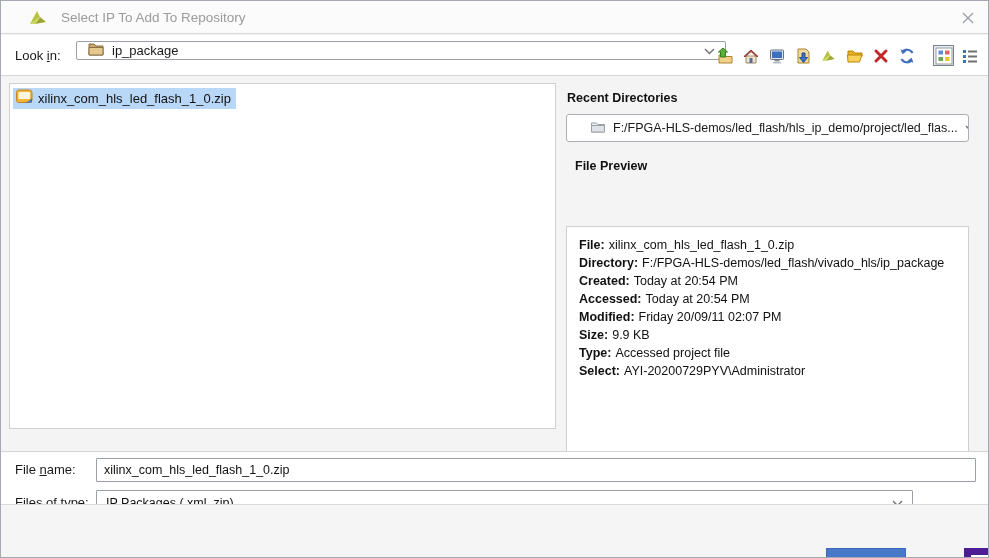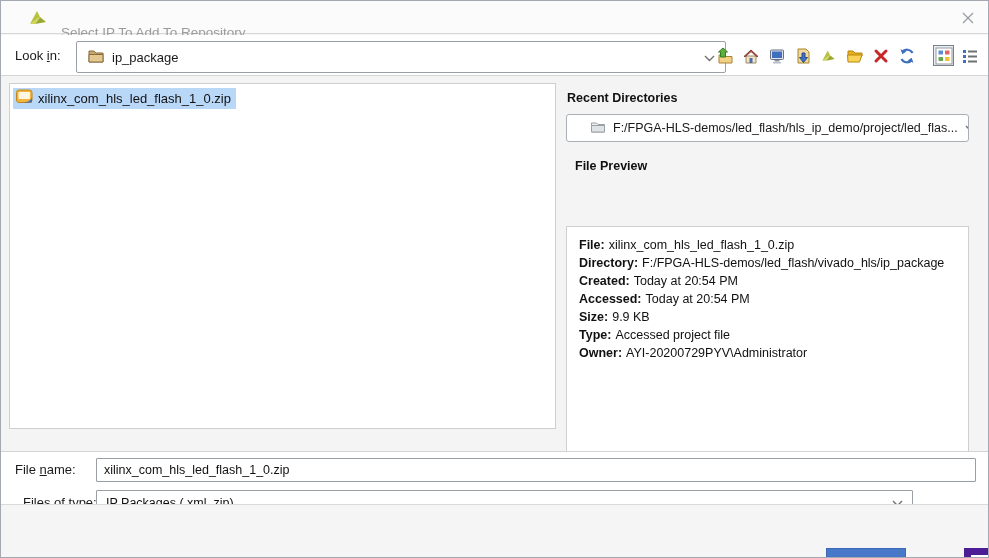--- a/index.html
+++ b/index.html
@@ -3,29 +3,29 @@
 <meta charset="utf-8">
 <style>
   html,body{margin:0;padding:0;}
   body{width:989px;height:558px;font-family:"Liberation Sans",sans-serif;background:#fff;}
   *{box-sizing:border-box;}
   .dialog{position:relative;width:989px;height:558px;border:1px solid #a4a9b1;background:#f4f4f4;overflow:hidden;}
 
   
   .titlebar{position:absolute;left:0;top:0;right:0;height:33px;background:#fbfbfb;border-bottom:1px solid #d8d8d8;}
   .titlebar .logo{position:absolute;left:26px;top:7px;}
-  .titlebar .title{position:absolute;left:60px;top:16px;line-height:32px;font-size:13.5px;color:#9b9b9b;white-space:nowrap;text-align:center;}
+  .titlebar .title{position:absolute;left:60px;top:1px;line-height:32px;font-size:13.5px;color:#9b9b9b;white-space:nowrap;text-align:center;}
   .titlebar .close{position:absolute;right:13px;top:10px;width:14px;height:14px;cursor:default;}
 
   
   .lookrow{position:absolute;left:0;top:34px;right:0;height:41px;background:#fff;border-bottom:1px solid #d4d4d4;}
   .field-label{font-size:13px;color:#1a1a1a;white-space:nowrap;}
   .mn{text-decoration:underline;}
   .lookrow .field-label{position:absolute;left:14px;top:0;line-height:41px;text-align:center;}
-  .combo{position:absolute;left:75px;top:6px;width:650px;height:32px;background:#fff;border:1px solid #9aa0a6;border-radius:2px;display:flex;align-items:center;gap:7px;padding:0 10px;font-size:13px;color:#1a1a1a;}
+  .combo{position:absolute;left:75px;top:6px;width:650px;height:19px;background:#fff;border:1px solid #9aa0a6;border-radius:2px;display:flex;align-items:center;gap:7px;padding:0 10px;font-size:13px;color:#1a1a1a;}
   .combo .chev{margin-left:auto;}
   .toolbar{position:absolute;right:8px;top:5px;height:31px;display:flex;align-items:center;gap:5px;}
   .tool{width:21px;height:21px;display:flex;align-items:center;justify-content:center;border:1px solid transparent;}
   .tool.pressed{border:1px solid #7d828a;background:#e6edf7;margin-left:11px;}
 
   
   .filelist{position:absolute;left:8px;top:82px;width:547px;height:346px;background:#fff;border:1px solid #cfcfcf;padding:4px 3px;}
   .fitem{display:inline-flex;align-items:center;gap:5px;padding:1px 5px 1px 3px;background:#b9d7f7;font-size:13px;color:#111;line-height:16px;}
 
   
@@ -33,21 +33,21 @@
   .recent-combo{position:absolute;left:565px;top:113px;width:403px;height:28px;background:#fff;border:1px solid #aab0b6;border-radius:3px;display:flex;align-items:center;gap:7px;padding:0 23px;font-size:12.5px;color:#1a1a1a;white-space:nowrap;overflow:hidden;}
   .recent-combo .chev{margin-left:auto;flex:none;}
   .h-preview{position:absolute;left:566px;top:158px;font-size:12.5px;font-weight:bold;color:#111;padding-left:8px;}
   .preview{position:absolute;left:565px;top:181px;width:403px;height:247px;background:#fff;border:1px solid #cfcfcf;padding:9px 12px;font-size:12.5px;color:#111;line-height:18px;margin-top:44px;}
   .prow b{margin-right:4px;}
 
   
   .bottomfields{position:absolute;left:0;top:433px;right:0;height:70px;background:#fff;border-top:1px solid #d4d4d4;margin-top:17px;}
   .fn-label{position:absolute;left:14px;top:6px;line-height:24px;}
   .fn-input{position:absolute;left:95px;top:6px;width:880px;height:24px;border:1px solid #9aa0a6;border-radius:1px;font-family:"Liberation Sans",sans-serif;font-size:12.5px;color:#111;padding:0 7px;background:#fff;}
-  .ft-label{position:absolute;left:22px;top:38px;line-height:26px;}
+  .ft-label{position:absolute;left:14px;top:38px;line-height:26px;}
   .ft-select{position:absolute;left:95px;top:38px;width:817px;height:26px;background:#fff;border:1px solid #9aa0a6;border-radius:1px;display:flex;align-items:center;padding:0 9px;font-size:12.5px;color:#111;}
   .ft-select .chev{margin-left:auto;}
 
   
   .footer{position:absolute;left:0;top:503px;right:0;bottom:0;background:#f5f5f5;border-top:1px solid #dadada;}
   .btn{position:absolute;top:15px;height:23px;font-family:"Liberation Sans",sans-serif;font-size:13px;line-height:25px;text-align:center;cursor:default;padding:0;margin-top:28px;}
   .btn-ok{left:825px;width:80px;background:#4878c8;color:#fff;border:1px solid #3d69b5;}
   .btn-cancel{left:963px;width:65px;background:#fff;color:#111;border:7px solid #4c1d95;}
 </style>
 </head>
@@ -192,23 +192,24 @@
         </svg>
     </span>
   </div>
 
   <div class="h-preview">File Preview</div>
   <div class="preview">
     <div class="prow"><b>File:</b><span>xilinx_com_hls_led_flash_1_0.zip</span></div>
     <div class="prow"><b>Directory:</b><span>F:/FPGA-HLS-demos/led_flash/vivado_hls/ip_package</span></div>
     <div class="prow"><b>Created:</b><span>Today at 20:54 PM</span></div>
     <div class="prow"><b>Accessed:</b><span>Today at 20:54 PM</span></div>
+    <div class="prow"><b>Modified:</b><span>Friday 20/09/11 02:07 PM</span></div>
     <div class="prow"><b>Size:</b><span>9.9 KB</span></div>
     <div class="prow"><b>Type:</b><span>Accessed project file</span></div>
-    <div class="prow"><b>Owner:</b><span>AYI-20200729PYV\Administrator</span></div>
+    <div class="prow"><b>Select:</b><span>AYI-20200729PYV\Administrator</span></div>
   </div>
 
   <div class="bottomfields">
     <span class="field-label fn-label"><span>File </span><span class="mn">n</span><span>ame:</span></span>
     <input class="fn-input" type="text" value="xilinx_com_hls_led_flash_1_0.zip" style="">
     <span class="field-label ft-label"><span>Files of </span><span class="mn">t</span><span>ype:</span></span>
     <div class="ft-select">
       <span>IP Packages (.xml, zip)</span>
       <span class="chev">
         <svg width="11" height="7" viewBox="0 0 11 7">

